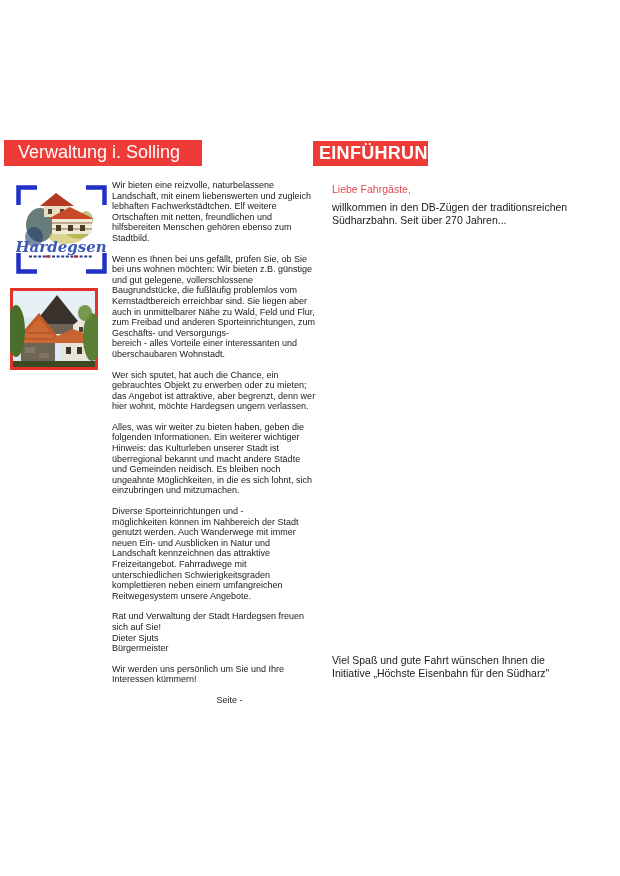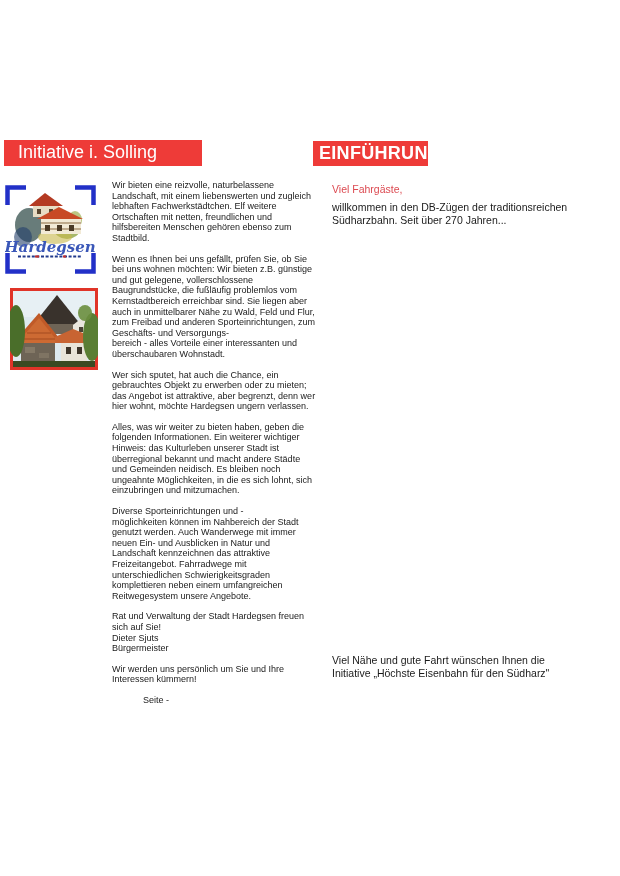--- a/index.html
+++ b/index.html
@@ -12,46 +12,46 @@
     white-space:nowrap;overflow:hidden;
   }
   .bar-left{
     left:4px;top:140px;width:198px;height:26px;
     font-size:18px;line-height:25px;padding-left:14px;font-weight:400;
   }
   .bar-right{
     left:313px;top:141px;width:115px;height:25px;
     font-size:18px;line-height:24px;padding-left:6px;font-weight:700;letter-spacing:.3px;
   }
-  .logo-box{position:absolute;left:5px;top:185px;width:91px;height:89px;}
+  .logo-box{position:absolute;left:16px;top:185px;width:91px;height:89px;}
   .photo-box{position:absolute;left:10px;top:288px;width:88px;height:82px;}
   .left-col{
     position:absolute;left:112px;top:180px;width:204px;
     font-size:9px;line-height:10.6px;
   }
   .left-col p{margin:0 0 10px 0;white-space:pre-line;}
-  .page-label{padding-left:31px;margin-top:4px;}
+  .page-label{padding-left:31px;margin-top:4px;text-align:center;}
   .salutation{
     position:absolute;left:332px;top:183px;width:260px;
     font-size:10.5px;color:#dc4a51;
   }
   .right-body{
     position:absolute;left:332px;top:201px;width:262px;
     font-size:10.5px;line-height:13px;
   }
   .right-footer{
     position:absolute;left:332px;top:654px;width:254px;
     font-size:10.5px;line-height:13px;
   }
   svg{display:block;}
 </style>
 </head>
 <body>
 
-<div class="header-bar bar-left">Initiative i. Solling</div>
+<div class="header-bar bar-left">Verwaltung i. Solling</div>
 
 <div class="header-bar bar-right">EINFÜHRUNG</div>
 
 <div class="logo-box">
   <svg viewBox="0 0 91 89" width="91" height="89">
 
     <ellipse cx="24" cy="40" rx="14" ry="17" fill="#35504e" opacity="0.75"></ellipse>
     <ellipse cx="18" cy="52" rx="9" ry="10" fill="#23406a" opacity="0.6"></ellipse>
     <ellipse cx="62" cy="44" rx="13" ry="10" fill="#8aa03a" opacity="0.75"></ellipse>
     <ellipse cx="50" cy="52" rx="17" ry="7" fill="#c8b84a" opacity="0.6"></ellipse>
@@ -131,15 +131,15 @@
   <p>Alles, was wir weiter zu bieten haben, geben die folgenden Informationen. Ein weiterer wichtiger Hinweis: das Kulturleben unserer Stadt ist überregional bekannt und macht andere Städte und Gemeinden neidisch. Es bleiben noch ungeahnte Möglichkeiten, in die es sich lohnt, sich einzubringen und mitzumachen.</p>
   <p>Diverse Sporteinrichtungen und -
 möglichkeiten können im Nahbereich der Stadt genutzt werden. Auch Wanderwege mit immer neuen Ein- und Ausblicken in Natur und Landschaft kennzeichnen das attraktive Freizeitangebot. Fahrradwege mit unterschiedlichen Schwierigkeitsgraden komplettieren neben einem umfangreichen Reitwegesystem unsere Angebote.</p>
   <p>Rat und Verwaltung der Stadt Hardegsen freuen sich auf Sie!
 Dieter Sjuts
 Bürgermeister</p>
   <p>Wir werden uns persönlich um Sie und Ihre Interessen kümmern!</p>
   <div class="page-label">Seite -</div>
 </div>
 
-<div class="salutation">Viel Fahrgäste,</div>
+<div class="salutation">Liebe Fahrgäste,</div>
 <div class="right-body">willkommen in den DB-Zügen der traditionsreichen Südharzbahn. Seit über 270 Jahren...</div>
-<div class="right-footer">Viel Nähe und gute Fahrt wünschen Ihnen die Initiative „Höchste Eisenbahn für den Südharz"</div>
+<div class="right-footer">Viel Spaß und gute Fahrt wünschen Ihnen die Initiative „Höchste Eisenbahn für den Südharz"</div>
 
 </body></html>

